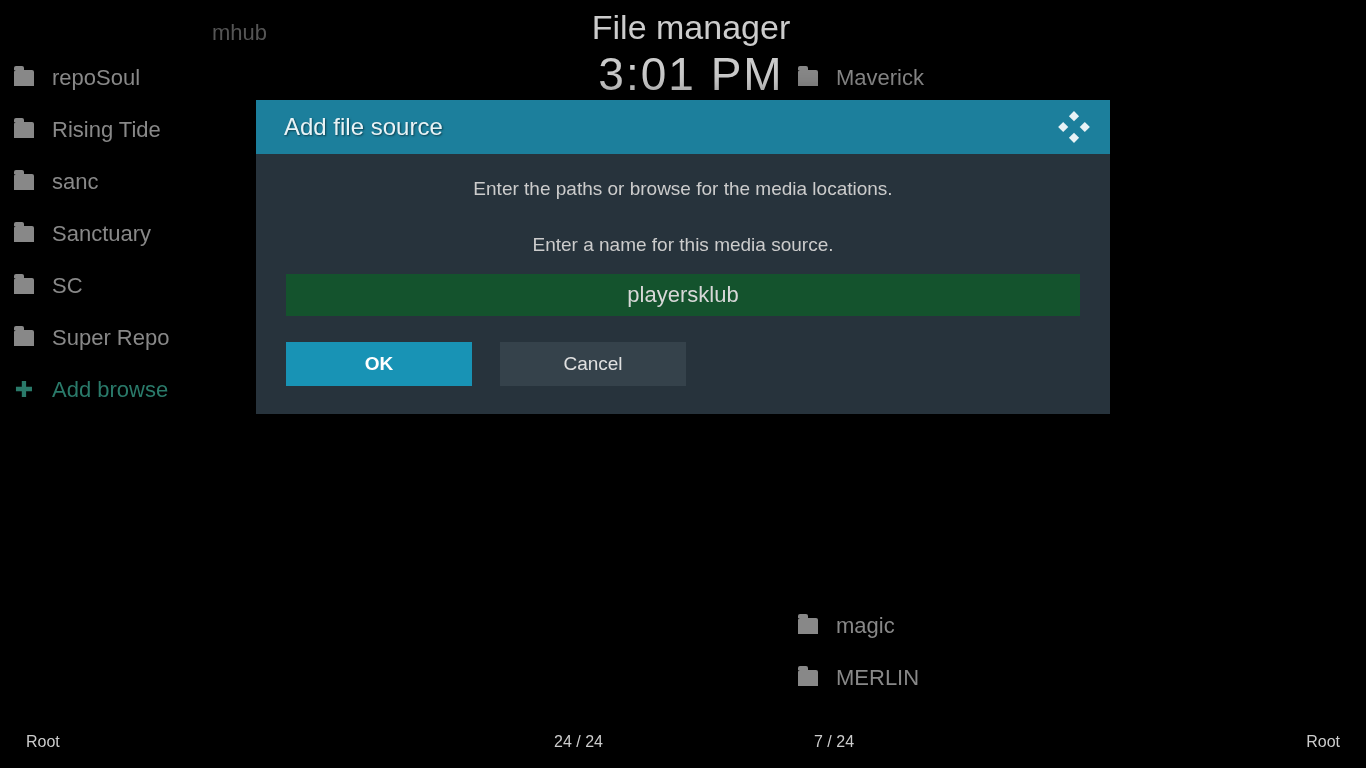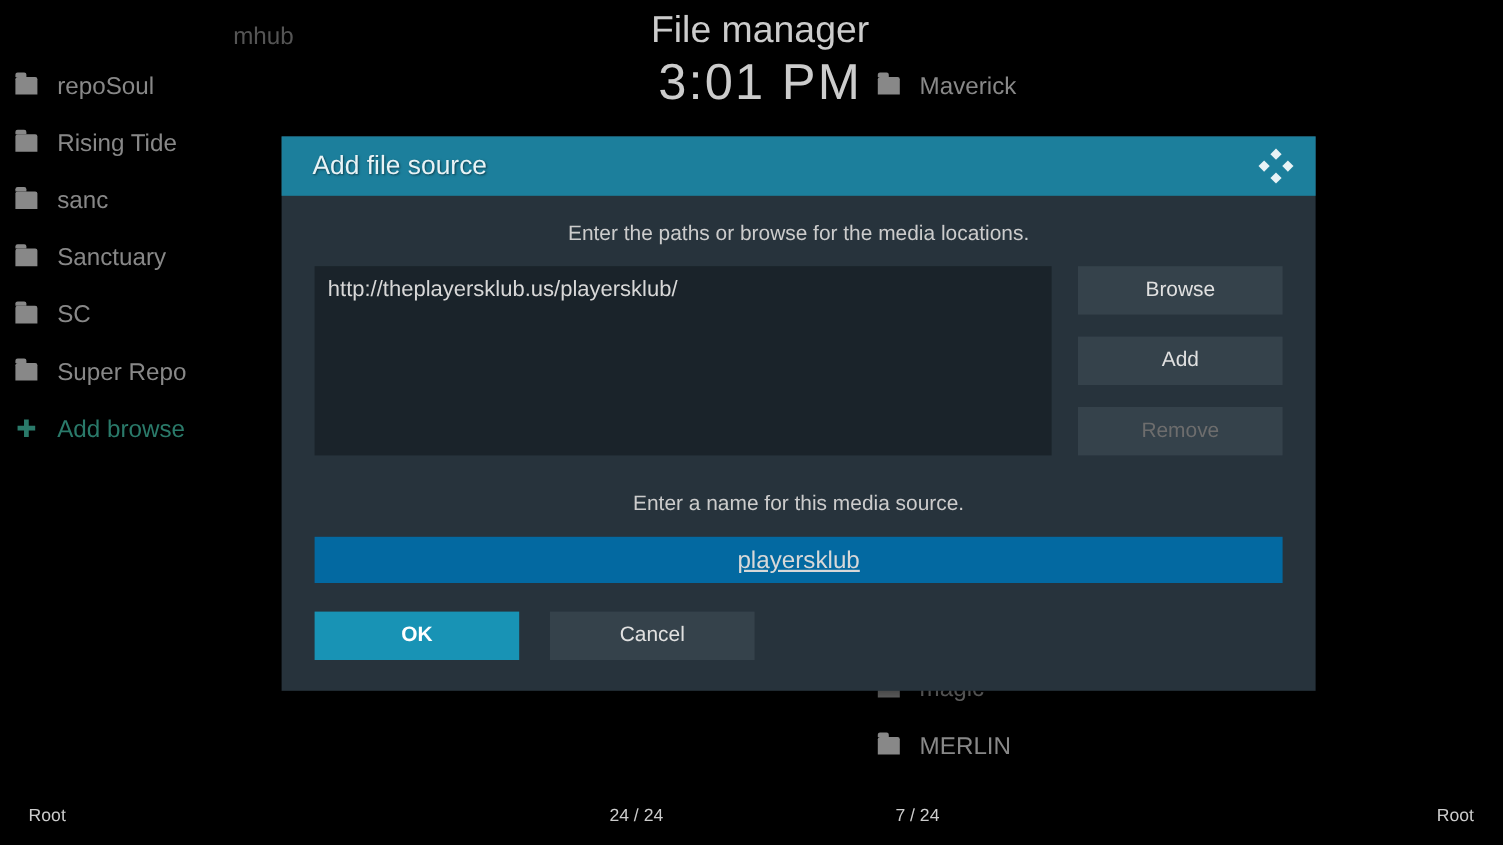--- a/index.html
+++ b/index.html
@@ -38,21 +38,21 @@
   display: flex; align-items: center;
   font-size: 16px; color: #ccc; padding: 0 26px;
 }
 .foot-left { flex: 0 0 490px; }
 .foot-count-l { flex: 0 0 260px; margin-left: 38px; }
 .foot-count-r { flex: 1; }
 .foot-right { text-align: right; }
 
 .dialog {
   position: absolute;
-  left: 256px; top: 124px; width: 940px;
+  left: 256px; top: 100px; width: 854px;
   background: #27333c;
   box-shadow: 0 4px 30px rgba(0,0,0,0.8);
   z-index: 10;
 }
 .dlg-header {
   background: #1c7f9c;
   height: 54px; display: flex; align-items: center;
   justify-content: space-between;
   padding: 0 18px 0 28px;
 }
@@ -69,23 +69,23 @@
   font-size: 20px; color: #d8d8d8;
 }
 .side-btns { width: 186px; display: flex; flex-direction: column; gap: 20px; }
 .btn {
   height: 44px; background: #35424b;
   display: flex; align-items: center; justify-content: center;
   font-size: 19px; color: #e0e0e0; cursor: pointer;
 }
 .btn.disabled { color: #6d6d6d; }
 .name-input {
-  height: 42px; background: #0369a1;
+  height: 42px; background: #14532d;
   display: flex; align-items: center; justify-content: center;
-  font-size: 22px; color: #d8d8d8; margin: 10px 0 26px 0; text-decoration: underline;
+  font-size: 22px; color: #d8d8d8; margin: 10px 0 26px 0;
 }
 .bottom-btns { display: flex; justify-content: flex-start; gap: 28px; }
 .bottom-btns .btn { width: 186px; }
 .btn.primary { background: #1893b5; color: #fff; font-weight: bold; }
 </style>
 </head>
 <body>
 
 <div class="overlay"></div>
 
@@ -159,28 +159,20 @@
             <rect x="16" y="4" width="8" height="8" transform="rotate(45 20 8)"></rect>
             <rect x="4" y="16" width="8" height="8" transform="rotate(45 8 20)"></rect>
             <rect x="28" y="16" width="8" height="8" transform="rotate(45 32 20)"></rect>
             <rect x="16" y="28" width="8" height="8" transform="rotate(45 20 32)"></rect>
           </g>
         </svg>
     </div>
   </div>
   <div class="dlg-body">
     <div class="instr">Enter the paths or browse for the media locations.</div>
-    <div class="path-row">
-      <div class="path-box"><span>http://theplayersklub.us/playersklub/</span></div>
-      <div class="side-btns">
-        <div class="btn">Browse</div>
-        <div class="btn">Add</div>
-        <div class="btn disabled">Remove</div>
-      </div>
-    </div>
     <div class="instr" style="margin-top:34px">Enter a name for this media source.</div>
     <div class="name-input">
         <span>playersklub</span>
       </div>
     <div class="bottom-btns">
       <div class="btn primary">OK</div>
       <div class="btn">Cancel</div>
     </div>
   </div>
 </div>

